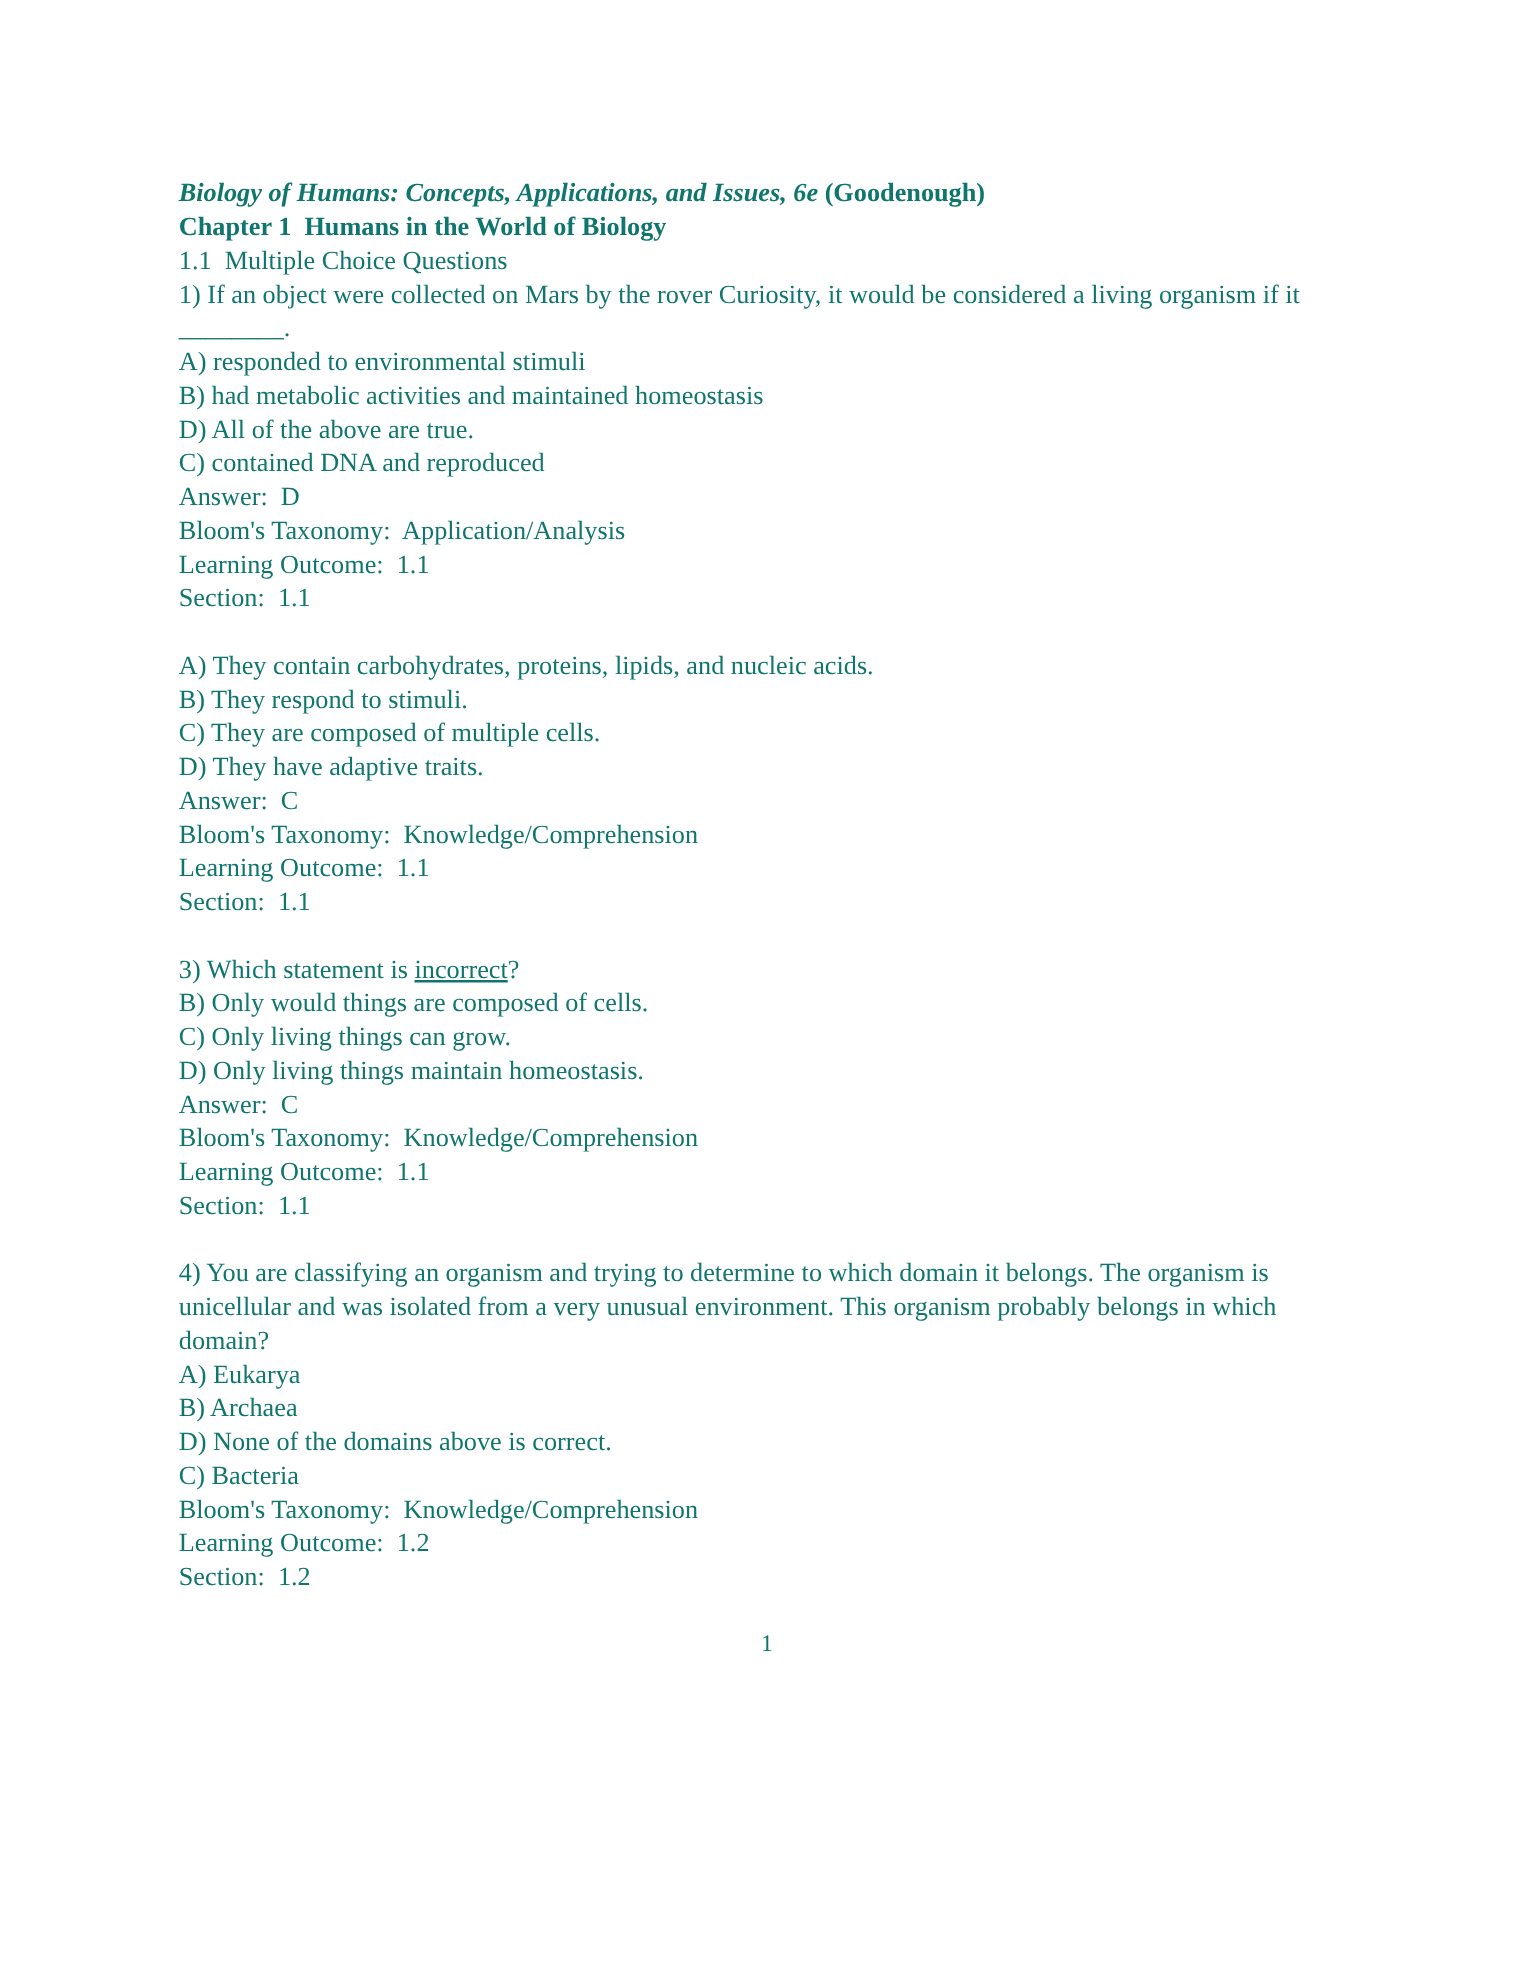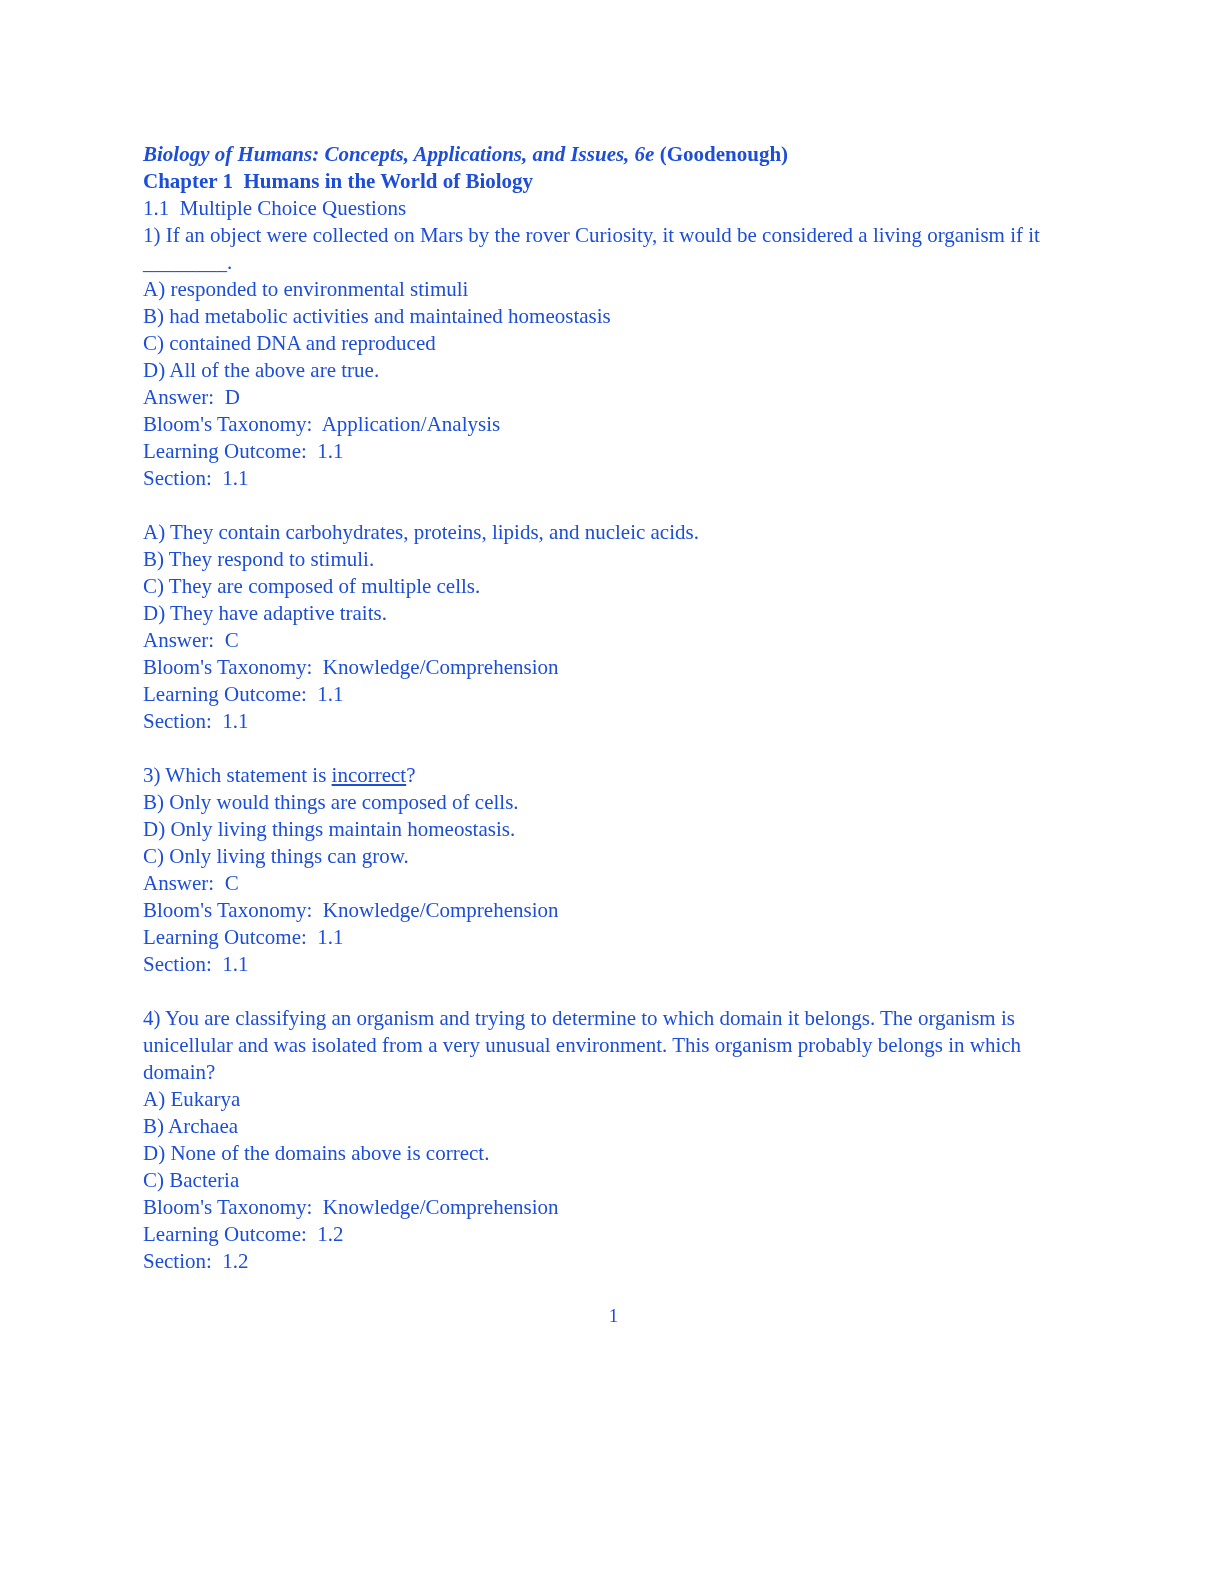--- a/index.html
+++ b/index.html
@@ -10,21 +10,21 @@
   .page {
     position: relative;
     width: 1224px;
     min-height: 1584px;
     box-sizing: border-box;
     background: #ffffff;
     padding: 141px 140px 16px 143px;
     font-family: "Liberation Serif", serif;
     font-size: 21px;
     line-height: 27px;
-    color: #1d4ed8;
+    color: #0f766e;
   }
   .page p {
     margin: 0;
     white-space: pre-wrap;
   }
   .bold { font-weight: bold; }
   .bold-italic { font-weight: bold; font-style: italic; }
   .section-heading { margin-top: 27px; margin-bottom: 27px; }
   .question { margin-bottom: 27px; }
   .u { text-decoration: underline; }
@@ -44,42 +44,42 @@
 
   <p class="bold">Chapter 1  Humans in the World of Biology</p>
 
   <p class="section-heading">1.1  Multiple Choice Questions</p>
 
   <div id="questions">
       <div class="question">
         <p><span>1) If an object were collected on Mars by the rover Curiosity, it would be considered a living organism if it ________.</span></p>
         <p>A) responded to environmental stimuli</p>
         <p>B) had metabolic activities and maintained homeostasis</p>
+        <p>D) All of the above are true.</p>
         <p>C) contained DNA and reproduced</p>
-        <p>D) All of the above are true.</p>
         <p>Answer:  D</p>
         <p>Bloom's Taxonomy:  Application/Analysis</p>
         <p>Learning Outcome:  1.1</p>
         <p>Section:  1.1</p>
       </div>
       <div class="question">
         <p>A) They contain carbohydrates, proteins, lipids, and nucleic acids.</p>
         <p>B) They respond to stimuli.</p>
         <p>C) They are composed of multiple cells.</p>
         <p>D) They have adaptive traits.</p>
         <p>Answer:  C</p>
         <p>Bloom's Taxonomy:  Knowledge/Comprehension</p>
         <p>Learning Outcome:  1.1</p>
         <p>Section:  1.1</p>
       </div>
       <div class="question">
         <p><span>3) Which statement is </span><span class="u">incorrect</span><span>?</span></p>
         <p>B) Only would things are composed of cells.</p>
+        <p>C) Only living things can grow.</p>
         <p>D) Only living things maintain homeostasis.</p>
-        <p>C) Only living things can grow.</p>
         <p>Answer:  C</p>
         <p>Bloom's Taxonomy:  Knowledge/Comprehension</p>
         <p>Learning Outcome:  1.1</p>
         <p>Section:  1.1</p>
       </div>
       <div class="question">
         <p><span>4) You are classifying an organism and trying to determine to which domain it belongs. The organism is unicellular and was isolated from a very unusual environment. This organism probably belongs in which domain?</span></p>
         <p>A) Eukarya</p>
         <p>B) Archaea</p>
         <p>D) None of the domains above is correct.</p>

